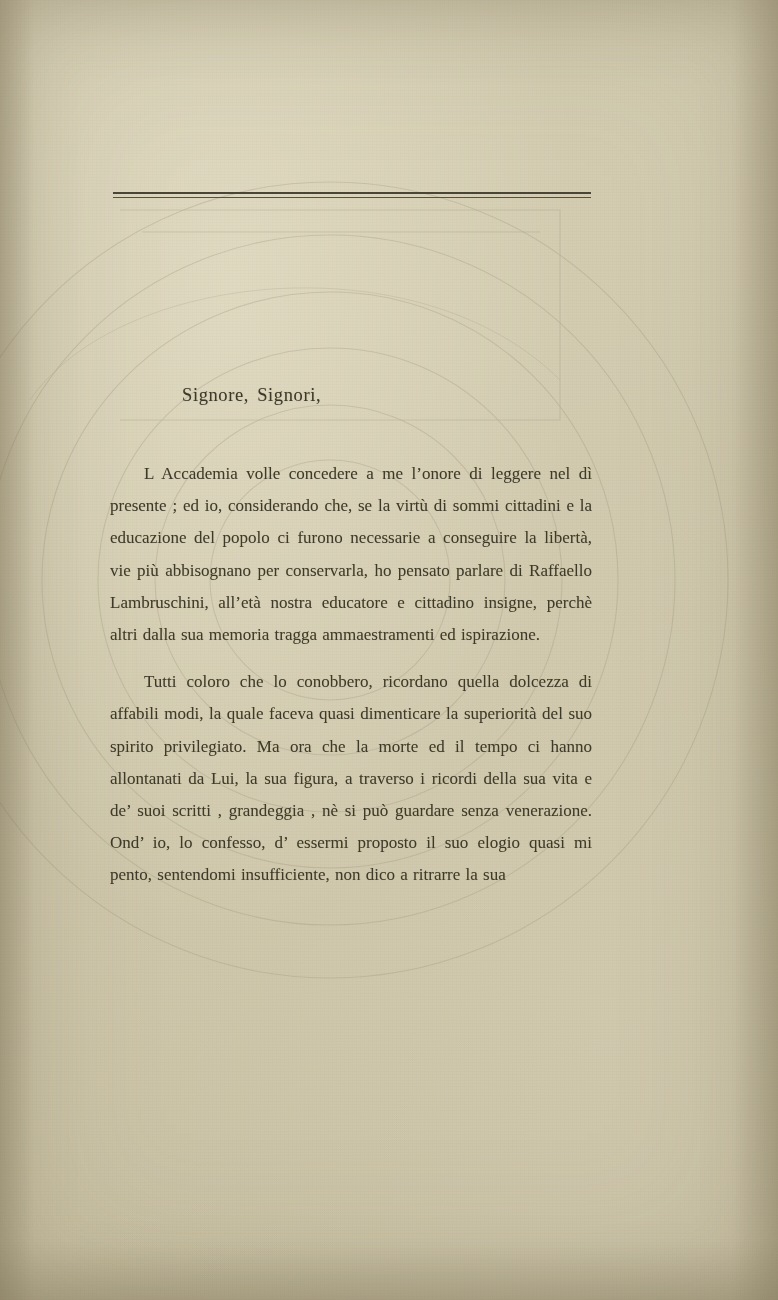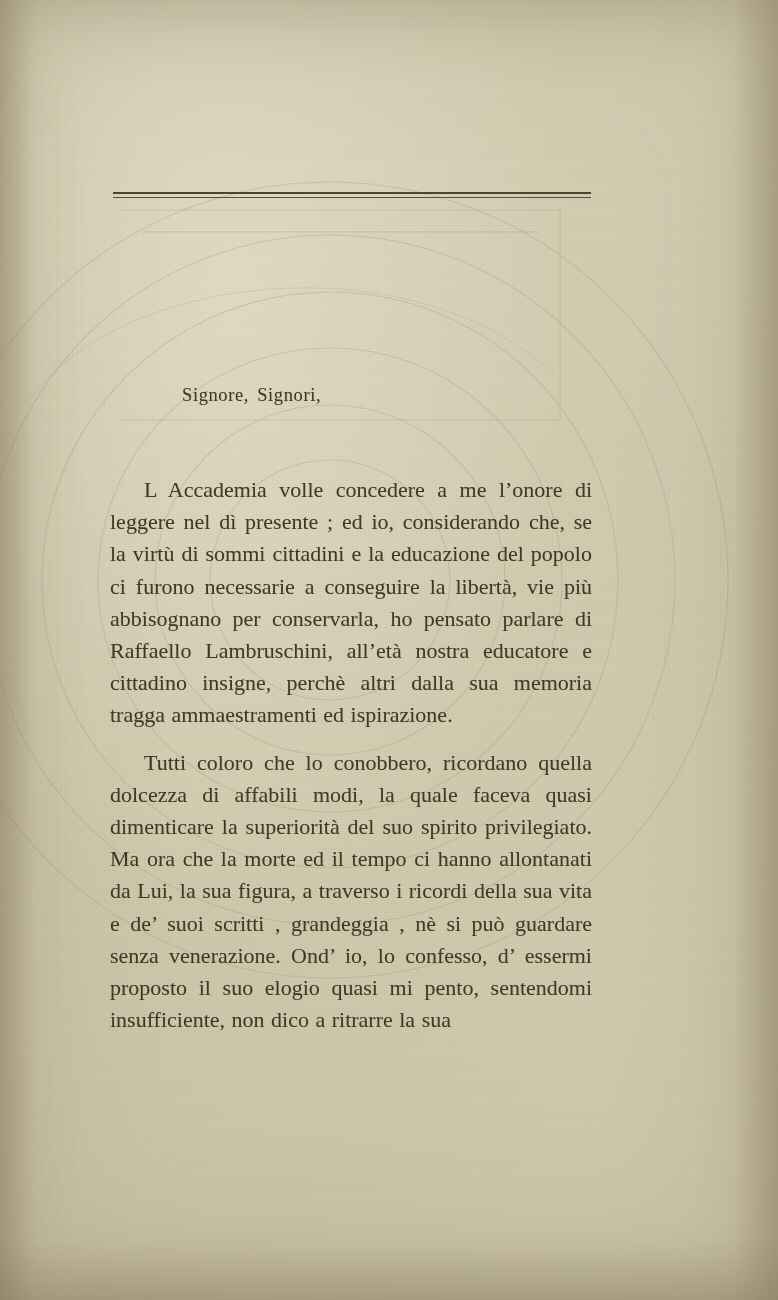--- a/index.html
+++ b/index.html
@@ -107,27 +107,27 @@
     top: 385px;
     width: 482px;
     color: #3b3726;
   }
 
   #salutation {
     font-size: 18.5px;
     letter-spacing: 0.6px;
     word-spacing: 3px;
     color: #3d3928;
-    margin: 0 0 68px 72px;
+    margin: 0 0 52px 72px;
     text-shadow: 0 0 1px rgba(70,64,44,0.25);
   }
 
   p.body-par {
     margin: 0 0 2px 0;
-    font-size: 22px;
+    font-size: 17px;
     line-height: 32.2px;
     text-align: justify;
     text-indent: 34px;
     color: #3e3a28;
     word-spacing: 1px;
     text-shadow: 0 0 0.7px rgba(70,64,44,0.18);
   }
   p.body-par + p.body-par { margin-top: 15px; }
 
   

